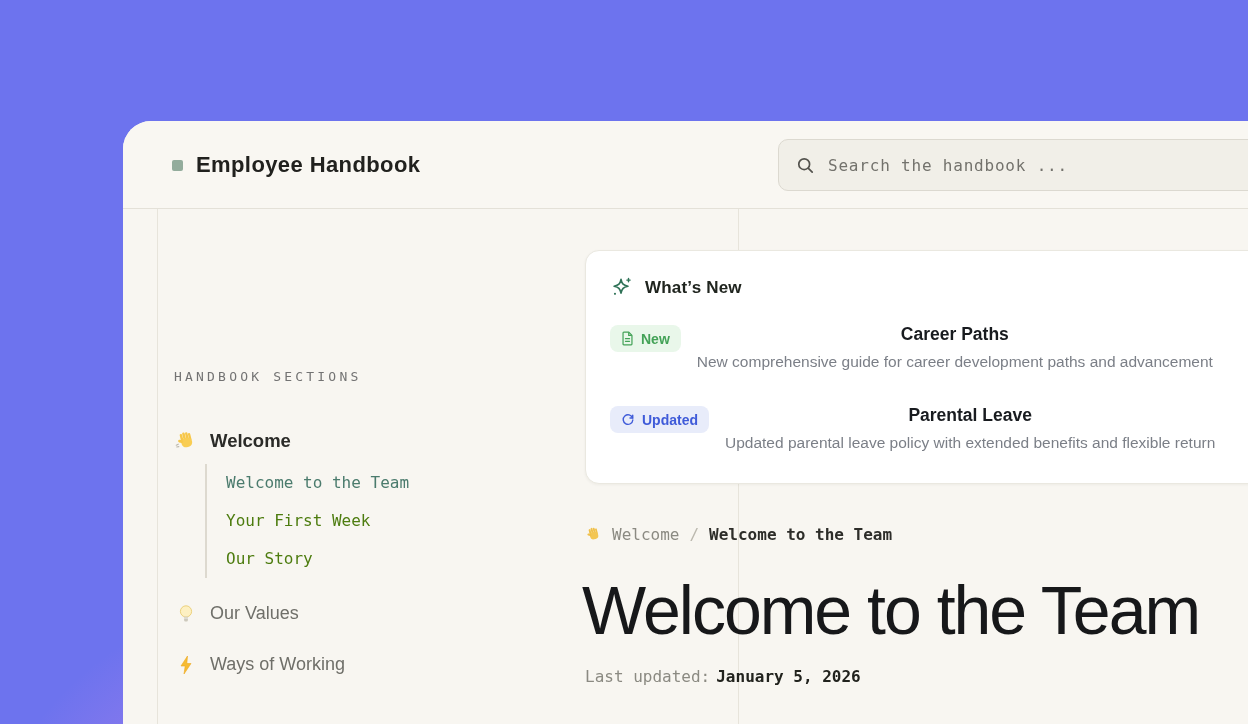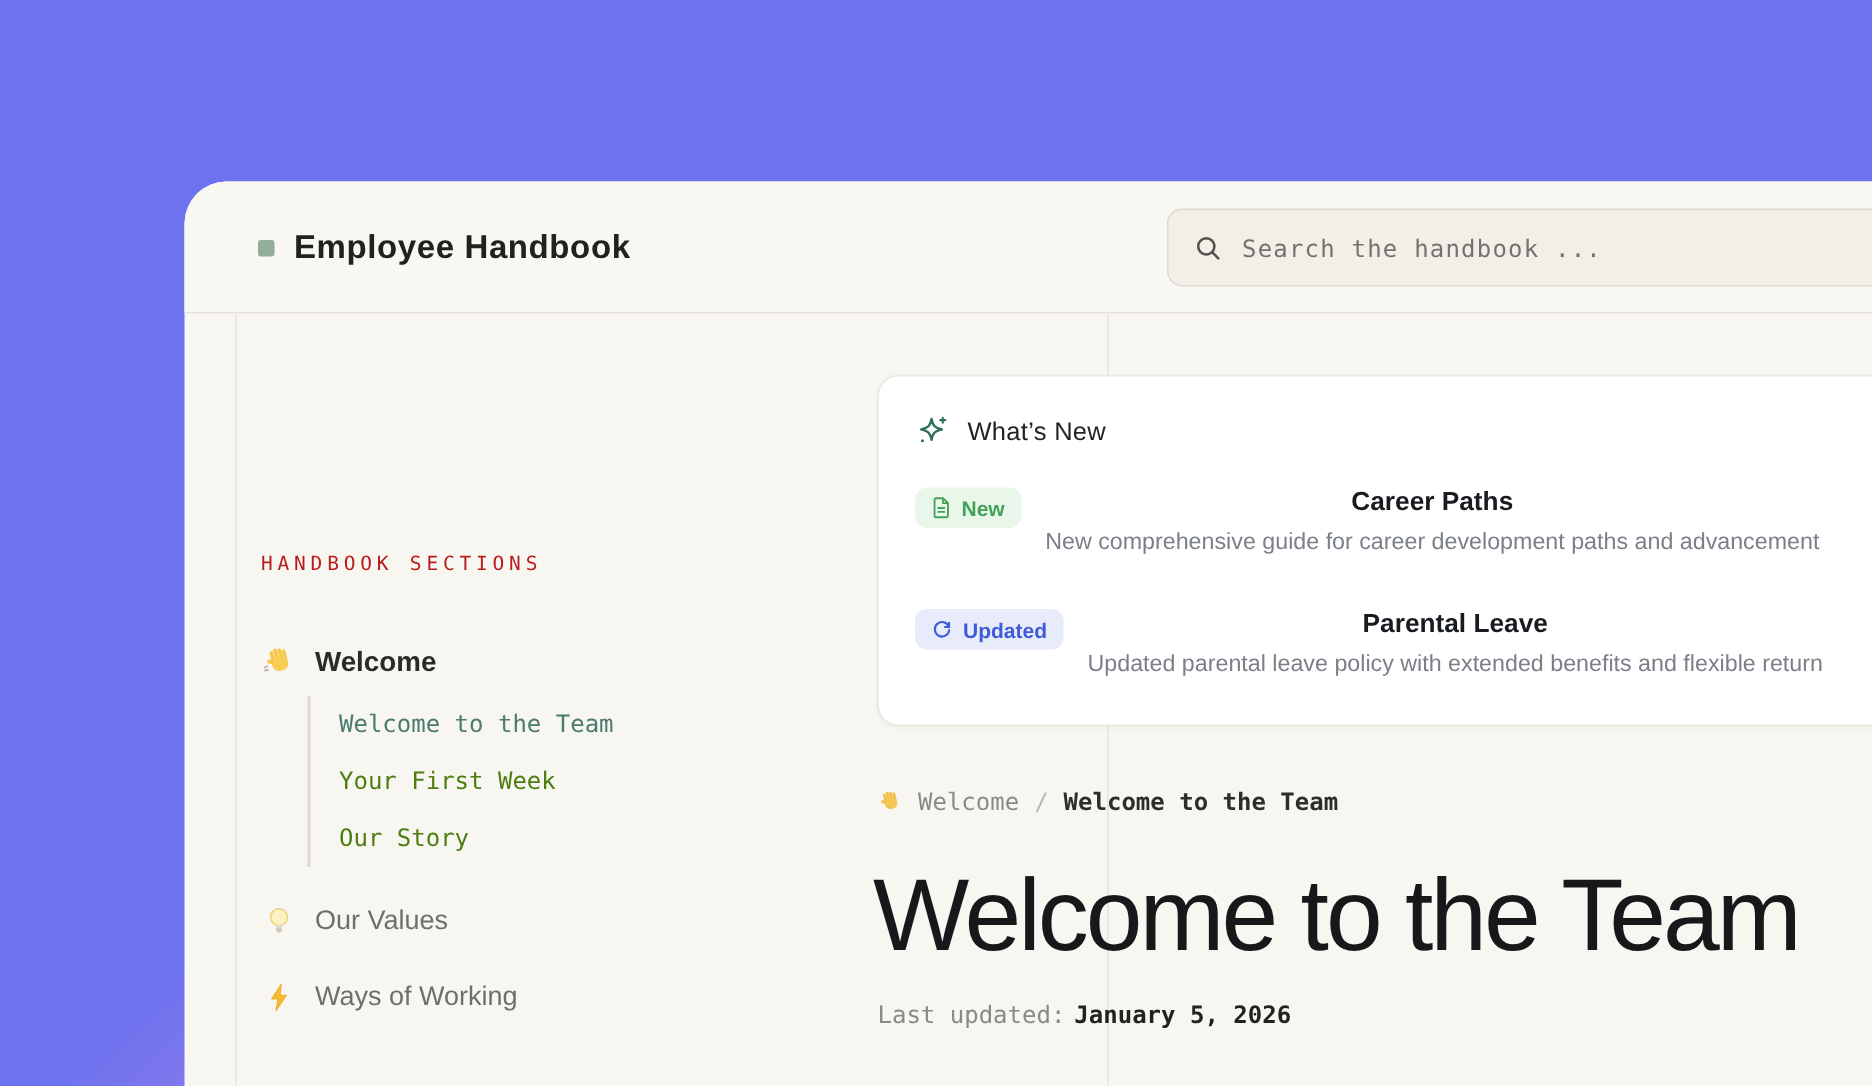--- a/index.html
+++ b/index.html
@@ -32,21 +32,21 @@
     font-family:"DejaVu Sans Mono", monospace; font-size:16px; letter-spacing:.8px; color:#4a4a45;
   }
   .searchbox input::placeholder { color:#73726c; opacity:1; }
   
   .vline { position:absolute; top:88px; bottom:0; width:1px; background:#e7e4db; z-index:0; }
   .vline.v1 { left:34px; }
   .vline.v2 { left:615px; }
   
   .sidebar { position:absolute; left:51px; top:248px; width:380px; z-index:1; }
   .sidebar-heading {
-    font-family:"DejaVu Sans Mono", monospace; font-size:13px; letter-spacing:3.2px; color:#b91c1c;
+    font-family:"DejaVu Sans Mono", monospace; font-size:13px; letter-spacing:3.2px; color:#737373;
   }
   .section-row { display:flex; align-items:center; gap:12px; cursor:pointer; }
   .section-row .ic { width:24px; display:flex; justify-content:center; flex:none; }
   .section-row.first { margin-top:46px; }
   .section-row.first .label { font-size:18.5px; font-weight:700; color:#2b2b28; }
   .section-row.gray { margin-top:30px; }
   .section-row.gray .label { font-size:18px; font-weight:400; color:#6f6f69; }
   .subnav {
     margin:12px 0 25px 31px; border-left:2px solid #ddd9cf; padding-left:19px;
     display:flex; flex-direction:column;
@@ -56,21 +56,21 @@
     color:#4d7c0f; cursor:pointer; white-space:nowrap;
   }
   .subnav .sublink.active { color:#4b7b6d; }
   
   .card {
     position:absolute; left:462px; top:129px; width:700px; min-height:234px; z-index:2;
     background:#ffffff; border:1px solid #eae8e0; border-radius:14px;
     box-shadow:0 1px 3px rgba(40,40,20,.05); padding:25px 24px 28px;
   }
   .card-header { display:flex; align-items:center; gap:12px; }
-  .card-title { font-size:17px; font-weight:400; color:#20251f; letter-spacing:.2px; }
+  .card-title { font-size:17px; font-weight:700; color:#20251f; letter-spacing:.2px; }
   .card-rows { margin-top:25px; display:flex; flex-direction:column; gap:34px; }
   .news-row { display:flex; align-items:flex-start; gap:16px; cursor:pointer; }
   .badge {
     height:27px; display:inline-flex; align-items:center; gap:7px; padding:0 11px;
     border-radius:8px; font-size:14px; font-weight:700; flex:none; margin-top:1px;
   }
   .badge.new { background:#e9f7ea; color:#43a257; }
   .badge.updated { background:#e8ecfa; color:#3f5bd9; }
   .news-title { font-size:17.5px; font-weight:600; color:#181b1f;text-align:center; }
   .news-desc { margin-top:8px; font-size:15.5px; color:#7b7f87; white-space:nowrap;text-align:center; }

